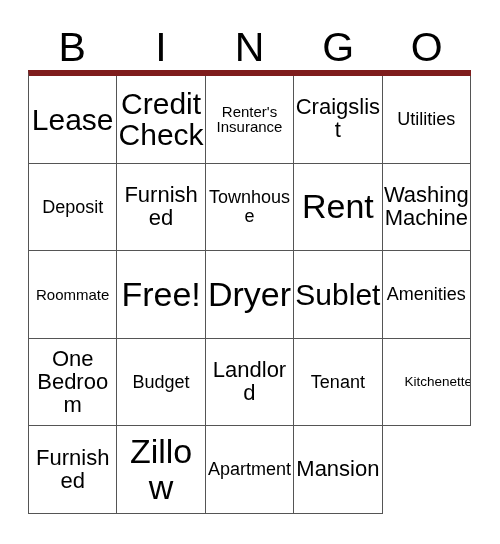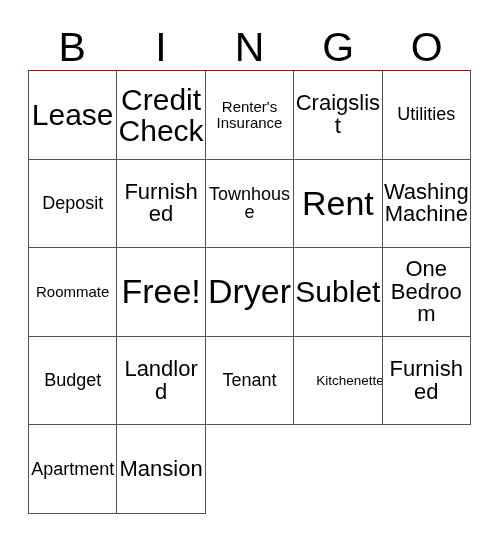--- a/index.html
+++ b/index.html
@@ -46,21 +46,21 @@
   }
 
   
   #grid {
     position: absolute;
     left: 28px;
     top: 70px;
     width: 443px;
     height: 444px;
     box-sizing: border-box;
-    border-top: 1px solid #7f1d1d;
+    border-top: 6px solid #7f1d1d;
     border-left: 1px solid #555555;
     display: grid;
     grid-template-columns: repeat(5, 1fr);
     grid-template-rows: repeat(5, 1fr);
   }
   .cell {
     box-sizing: border-box;
     border-right: 1px solid #555555;
     border-bottom: 1px solid #555555;
     background: #ffffff;
@@ -139,38 +139,44 @@
       </div>
       <div class="cell fs-xxl">
         <span class="cell-text">Free!</span>
       </div>
       <div class="cell fs-xxl">
         <span class="cell-text">Dryer</span>
       </div>
       <div class="cell fs-xl">
         <span class="cell-text">Sublet</span>
       </div>
+      <div class="cell fs-s">
+        <span class="cell-text">Amenities</span>
+      </div>
       <div class="cell fs-m">
         <span class="cell-text">One Bedroom</span>
       </div>
       <div class="cell fs-l">
         <span class="cell-text">Budget</span>
       </div>
       <div class="cell fs-m">
         <span class="cell-text">Landlord</span>
       </div>
       <div class="cell fs-l">
         <span class="cell-text">Tenant</span>
       </div>
       <div class="cell fs-xxs">
         <span class="cell-text">Kitchenette</span>
       </div>
       <div class="cell fs-m">
         <span class="cell-text">Furnished</span>
       </div>
+      <div class="cell fs-xxl">
+        <span class="cell-text">Zillow</span>
+      </div>
       <div class="cell fs-s">
         <span class="cell-text">Apartment</span>
       </div>
       <div class="cell fs-m">
         <span class="cell-text">Mansion</span>
       </div>
     </div>
 
 </div>
 

